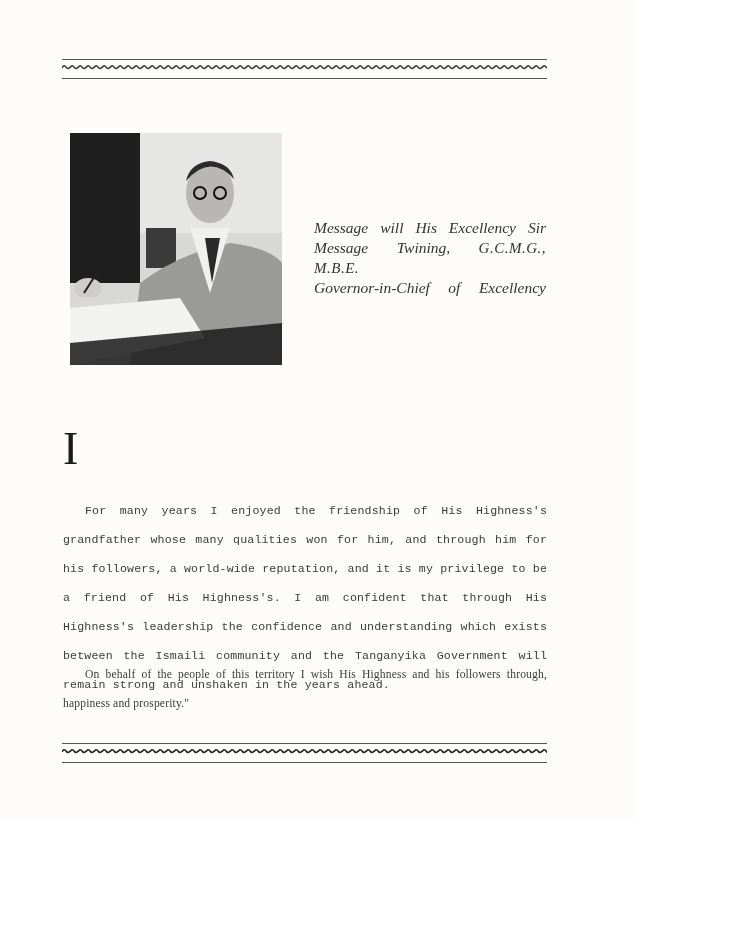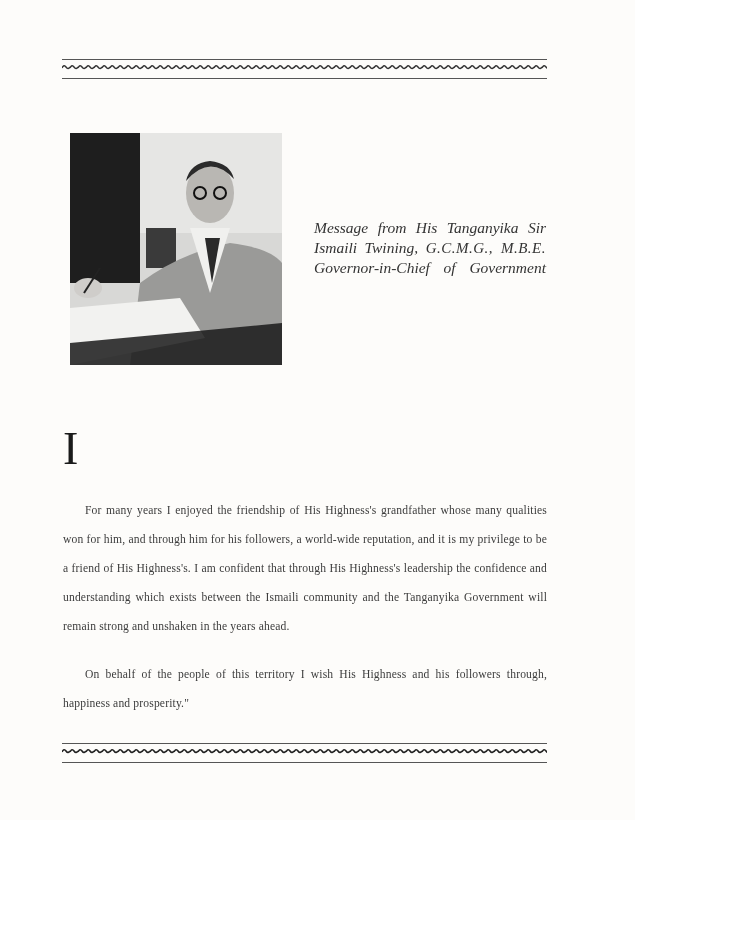--- a/index.html
+++ b/index.html
@@ -23,21 +23,21 @@
   .caption .sc { font-size:15px; letter-spacing:0.5px; }
   .body-text {
     position:absolute; left:63px; width:484px; font-size:11.6px; color:#3c3c3c;
     line-height:29px; text-align:justify; letter-spacing:0.15px;
   }
   .dropcap {
     float:left; font-size:46px; line-height:38px; margin:2px 8px 0 0; color:#1a1a1a;
     font-family: "Liberation Serif", serif;
   }
   .p1 { top:428px; line-height:28px; }
-  .p2 { top:496px; text-indent:22px; }
+  .p2 { top:496px; text-indent:22px;font-family:Liberation Mono, monospace; }
   .p3 { top:660px; text-indent:22px; }
 </style>
 </head>
 <body>
 
 <div class="page-tint"></div>
 
 <div class="rule-block" style="top:59px;">
   <div class="rule-line"></div>
   <svg class="wave" width="485" height="8">
@@ -65,26 +65,26 @@
     <circle cx="130" cy="60" r="6" fill="none" stroke="#111" stroke-width="2"></circle>
     <circle cx="150" cy="60" r="6" fill="none" stroke="#111" stroke-width="2"></circle>
     <path d="M0 175 L110 165 L135 205 L0 232 Z" fill="#f2f2f0"></path>
     <path d="M0 210 L212 190 L212 232 L0 232 Z" fill="#1a1a1a" opacity="0.85"></path>
     <ellipse cx="18" cy="155" rx="14" ry="10" fill="#cfcdca"></ellipse>
     <line x1="14" y1="160" x2="30" y2="135" stroke="#222" stroke-width="2"></line>
   </svg>
 </div>
 
 <div class="caption">
-  <div>Message from His Tanganyika Sir</div>
+  <div>Message will His Excellency Sir</div>
   <div>
-    <span>Ismaili Twining,</span>
+    <span>Message Twining,</span>
     <span class="sc">G.C.M.G., M.B.E.</span>
   </div>
-  <div>Governor-in-Chief of Government</div>
+  <div>Governor-in-Chief of Excellency</div>
 </div>
 
 <div class="body-text p1">
   <span class="dropcap">I</span>
 </div>
 
 <div class="body-text p2">For many years I enjoyed the friendship of His Highness's grandfather whose many qualities won for him, and through him for his followers, a world-wide reputation, and it is my privilege to be a friend of His Highness's. I am confident that through His Highness's leadership the confidence and understanding which exists between the Ismaili community and the Tanganyika Government will remain strong and unshaken in the years ahead.</div>
 
 <div class="body-text p3">On behalf of the people of this territory I wish His Highness and his followers through, happiness and prosperity."</div>
 

